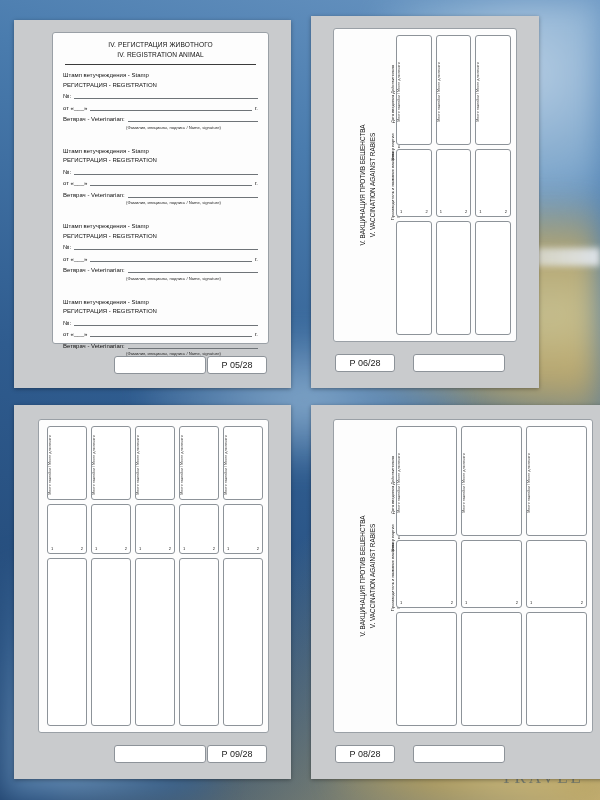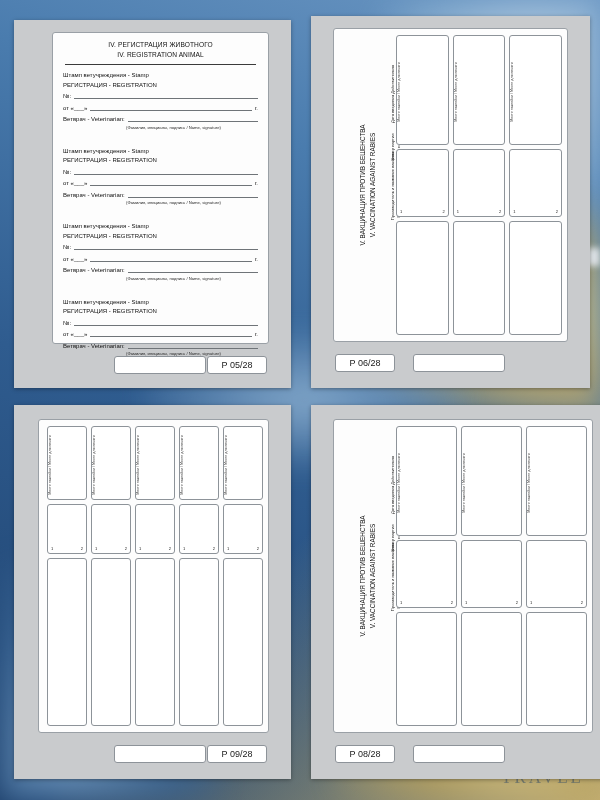--- a/index.html
+++ b/index.html
@@ -57,21 +57,21 @@
     position: absolute;
     inset: 0;
     padding-left: 44px;
   }
   .scan {
     position: absolute;
     background: #c9cbcd;
     box-shadow: 0 1px 4px rgba(0,0,0,0.35);
   }
   .scan.s1 { left: 14px;  top: 20px;  width: 277px; height: 368px; }
-  .scan.s2 { left: 311px; top: 16px;  width: 279px; height: 372px; }
+  .scan.s2 { left: 311px; top: 16px;  width: 228px; height: 372px; }
   .scan.s3 { left: 14px;  top: 405px; width: 277px; height: 374px; }
   .scan.s4 { left: 311px; top: 405px; width: 304px; height: 374px; }
 
   .sheet {
     position: absolute;
     background: #fdfdfd;
     border: 1px solid #9aa0a6;
     border-radius: 3px;
     box-sizing: border-box;
   }

